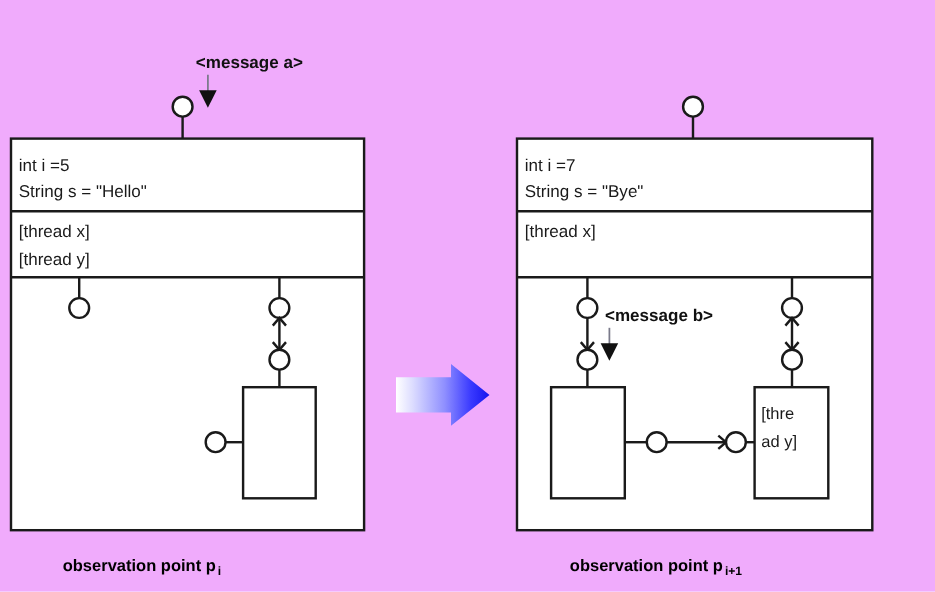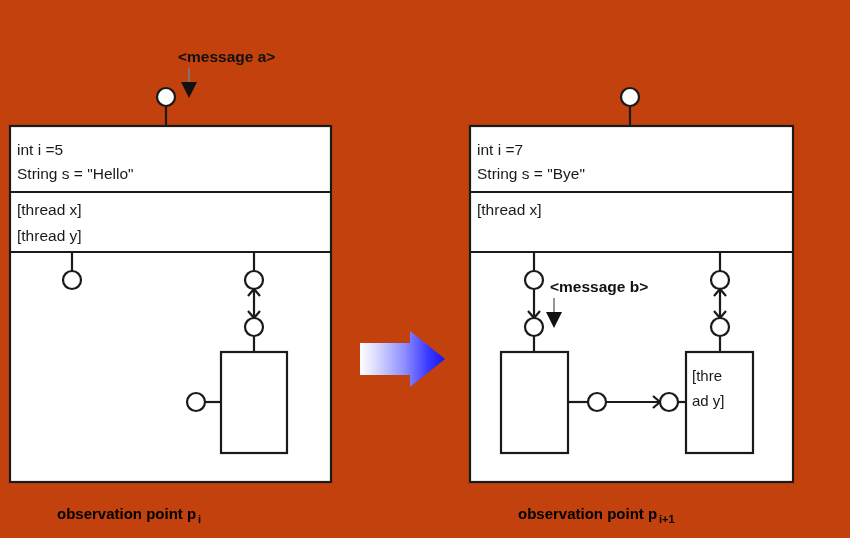--- a/index.html
+++ b/index.html
@@ -10,21 +10,21 @@
   body {
     width: 850px;
     height: 538px;
     overflow: hidden;
     font-family: "Liberation Sans", sans-serif;
   }
   #diagram-root {
     position: relative;
     width: 850px;
     height: 538px;
-    background: #c2410c;
+    background: #f0abfc;
   }
   svg.canvas {
     position: absolute;
     left: 0;
     top: 0;
     width: 850px;
     height: 538px;
     display: block;
   }
   .obj-text {

